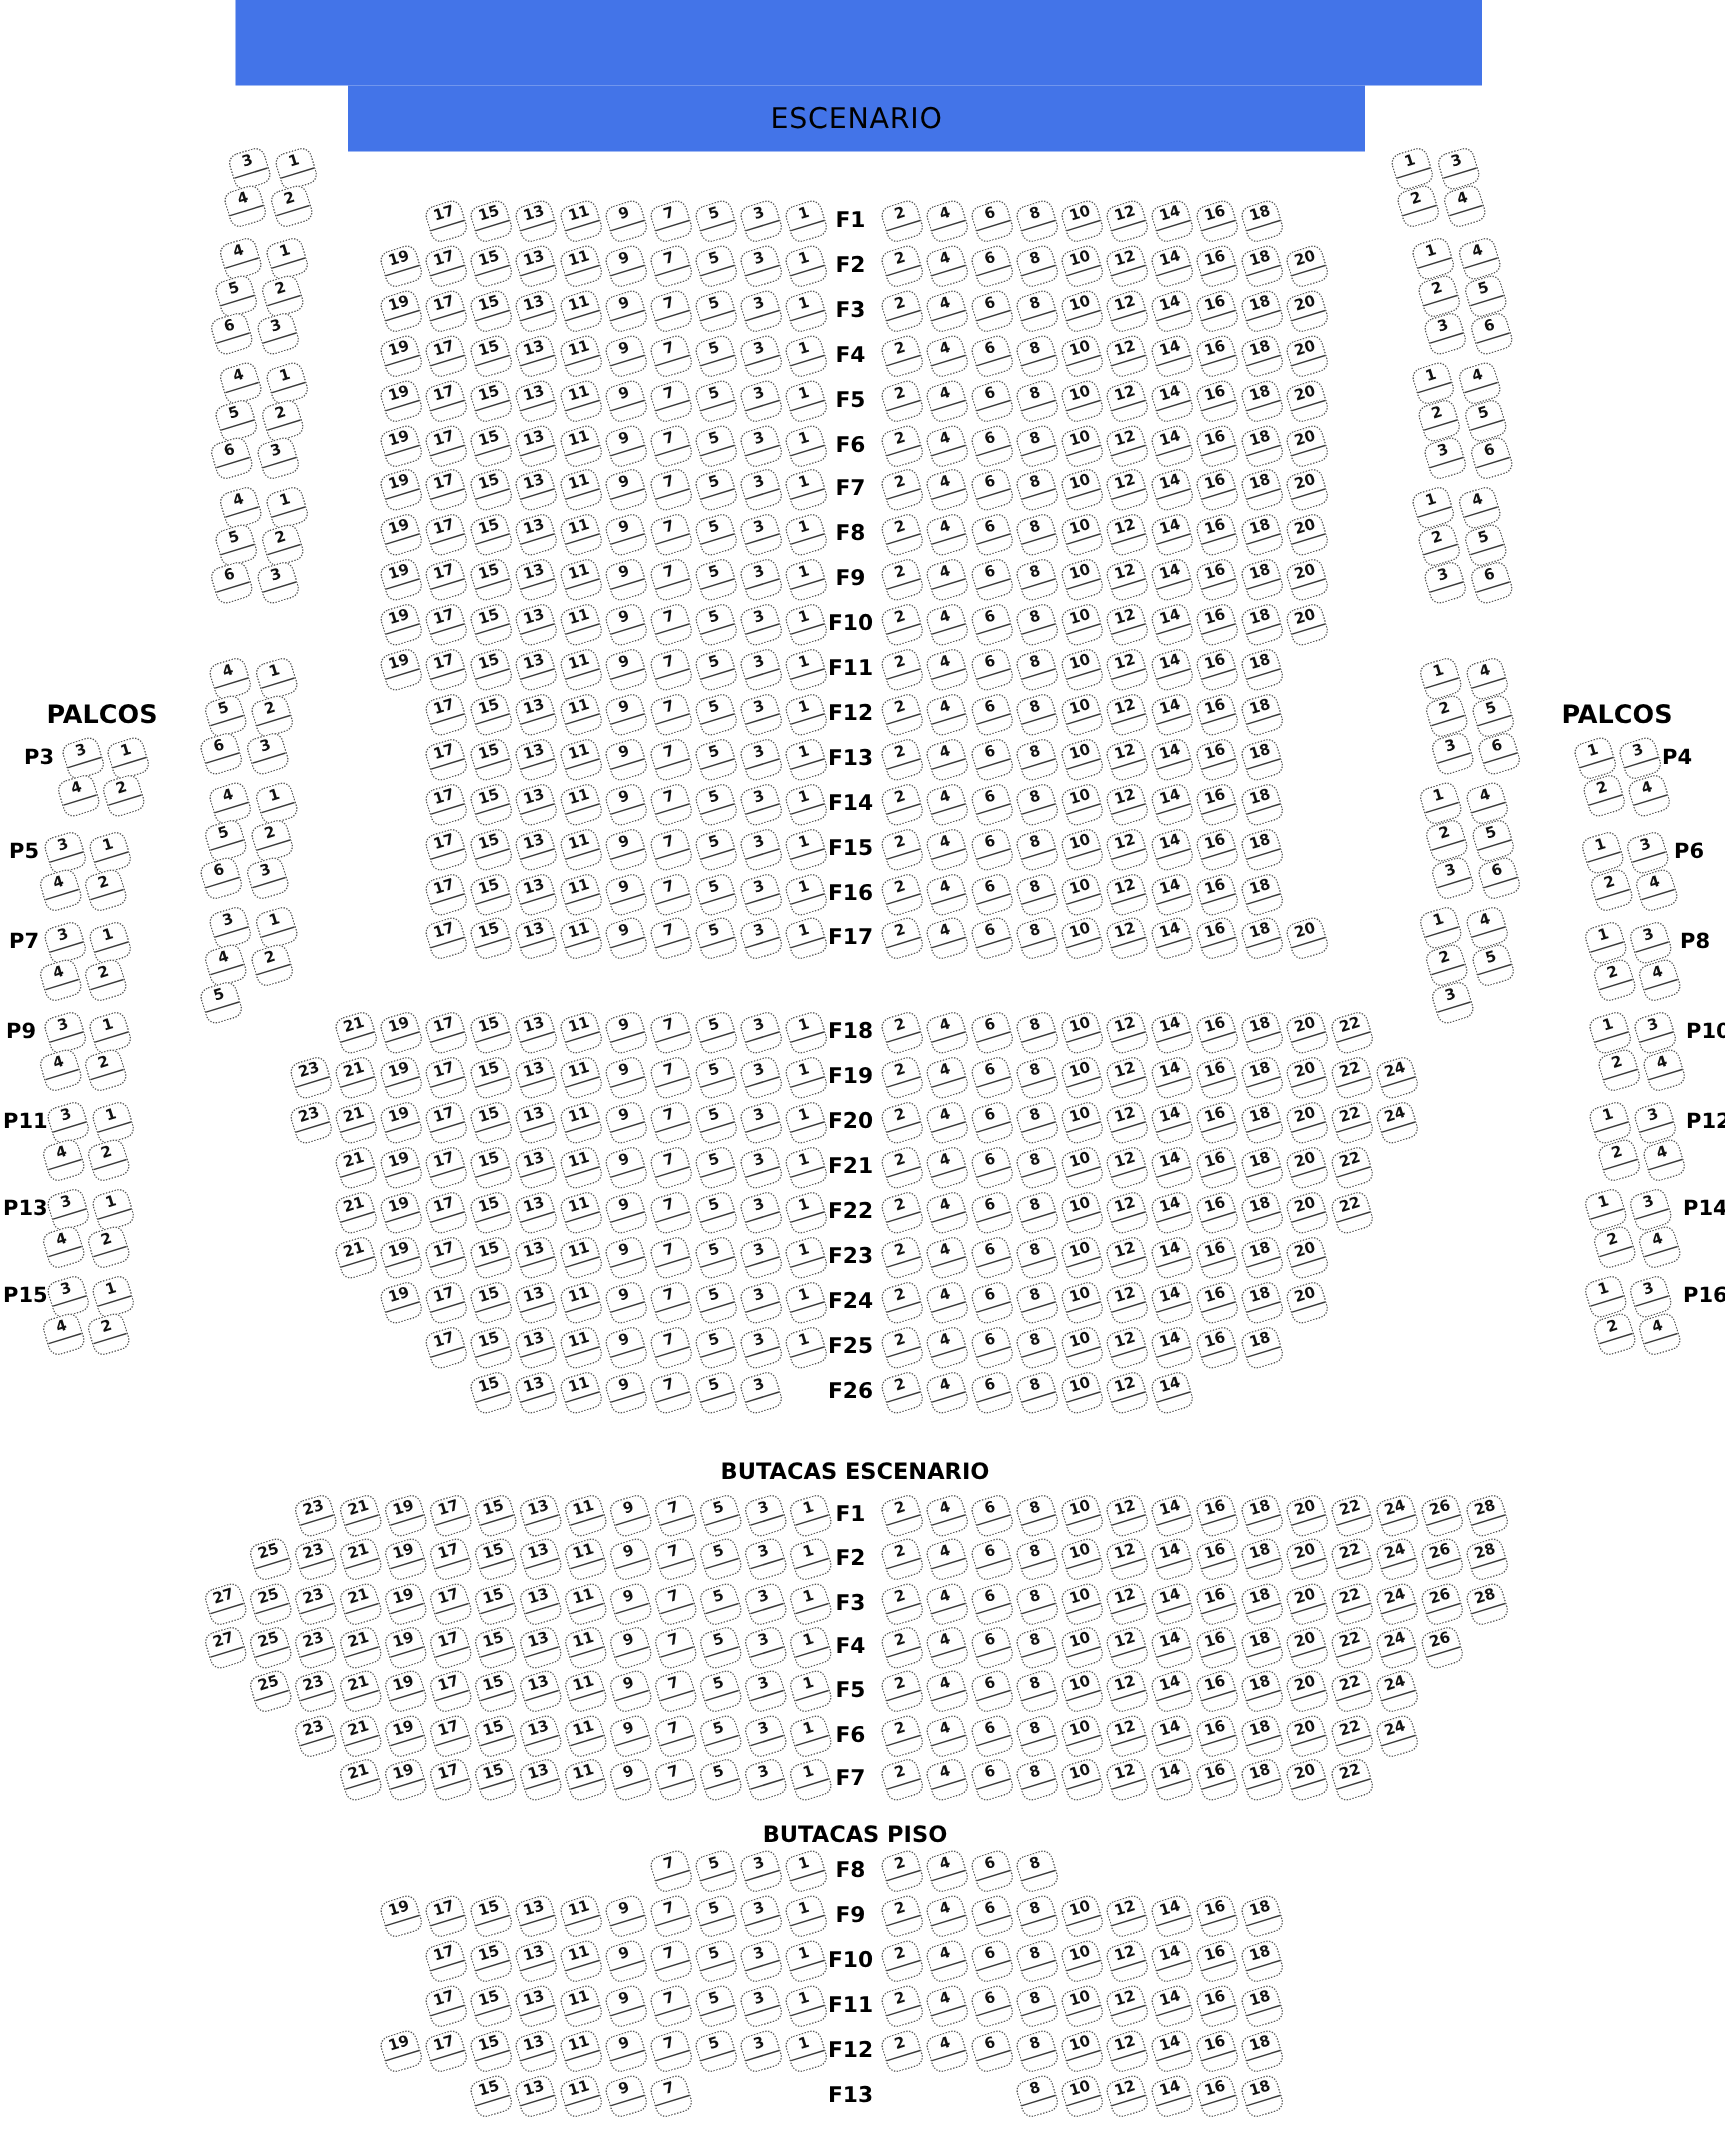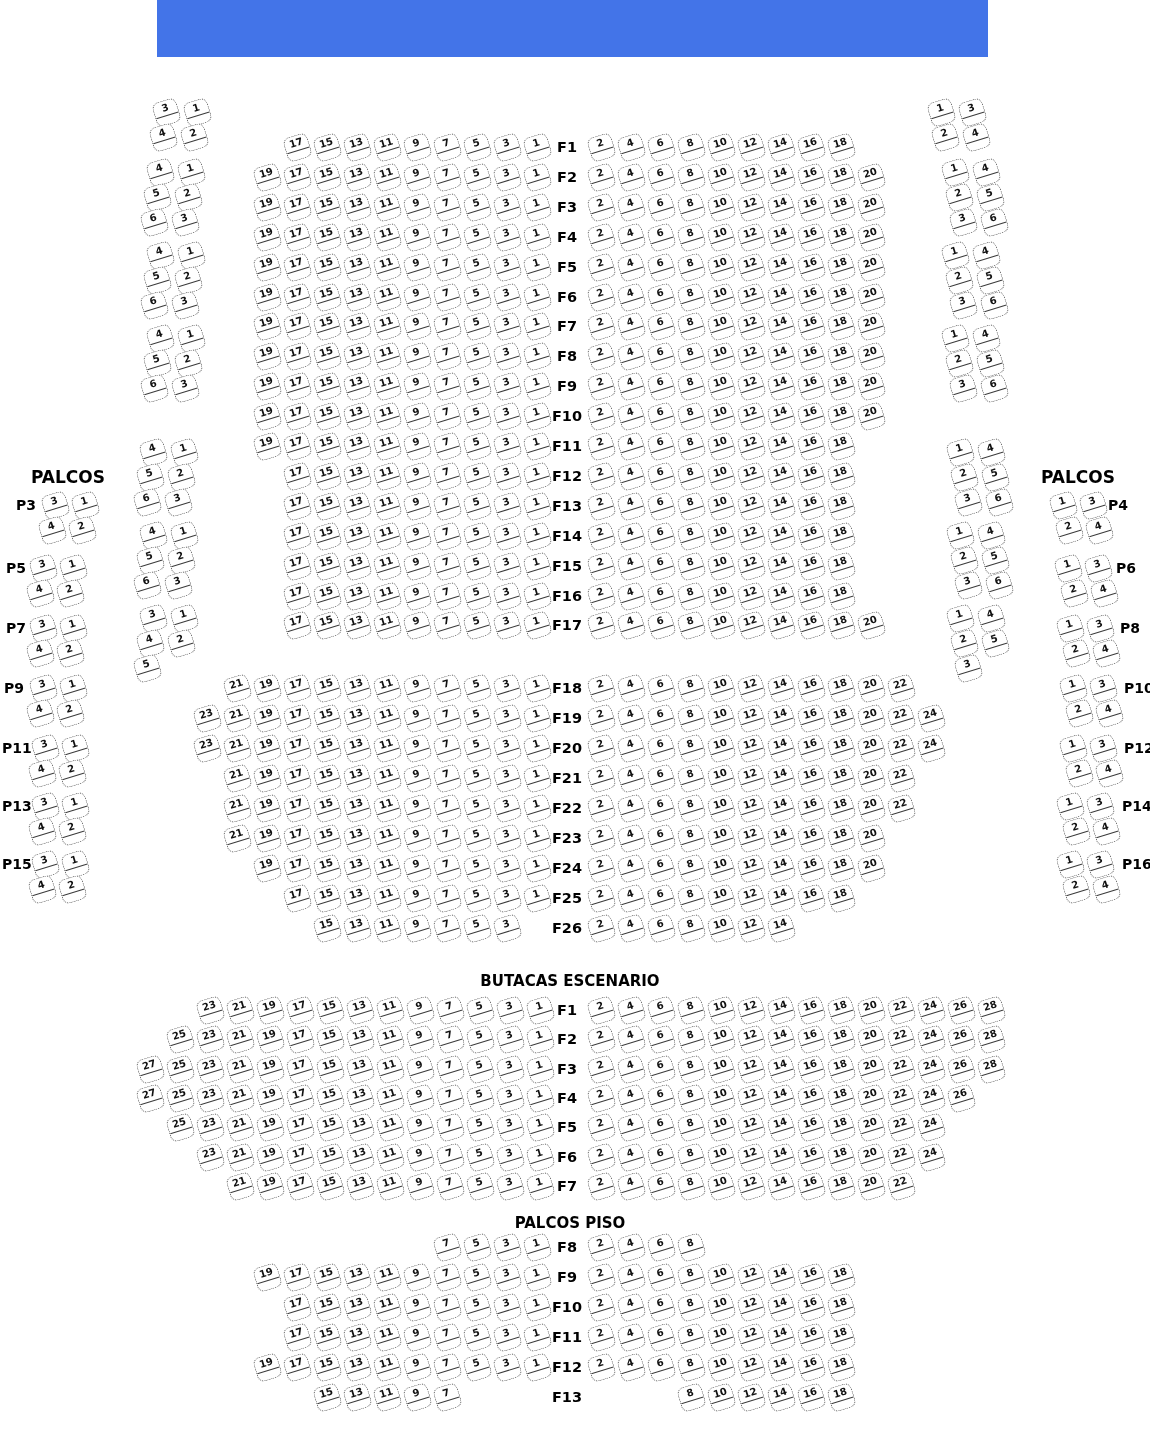--- a/index.html
+++ b/index.html
@@ -49,26 +49,29 @@
   .seat span{
     font-weight:700;font-size:10px;margin-top:1px;color:#111;
     font-family:"DejaVu Sans","Liberation Sans",sans-serif;
   }
 </style>
 </head>
 <body>
 
 <div class="canvas">
   <div class="stage-wide" style="background: rgb(67, 116, 232);"></div>
+  <div class="stage-narrow" style="background: rgb(67, 116, 232);">
+    <span>ESCENARIO</span>
+  </div>
 
   <div class="side-title" style="left:13px;top:467px;">PALCOS</div>
   <div class="side-title" style="left:1023px;top:467px;">PALCOS</div>
 
   <div class="section-title" style="left:440px;top:972px;">BUTACAS ESCENARIO</div>
-  <div class="section-title" style="left:440px;top:1214px;">PALCOS PISO</div>
+  <div class="section-title" style="left:440px;top:1214px;">BUTACAS PISO</div>
 
   <div id="seats-root">
       <div class="row-label" style="left: 544px; top: 138px;">F1</div>
       <div class="seat" style="left: 284.5px; top: 134.5px;">
         <span>17</span>
       </div>
       <div class="seat" style="left: 314.5px; top: 134.5px;">
         <span>15</span>
       </div>
       <div class="seat" style="left: 344.5px; top: 134.5px;">

